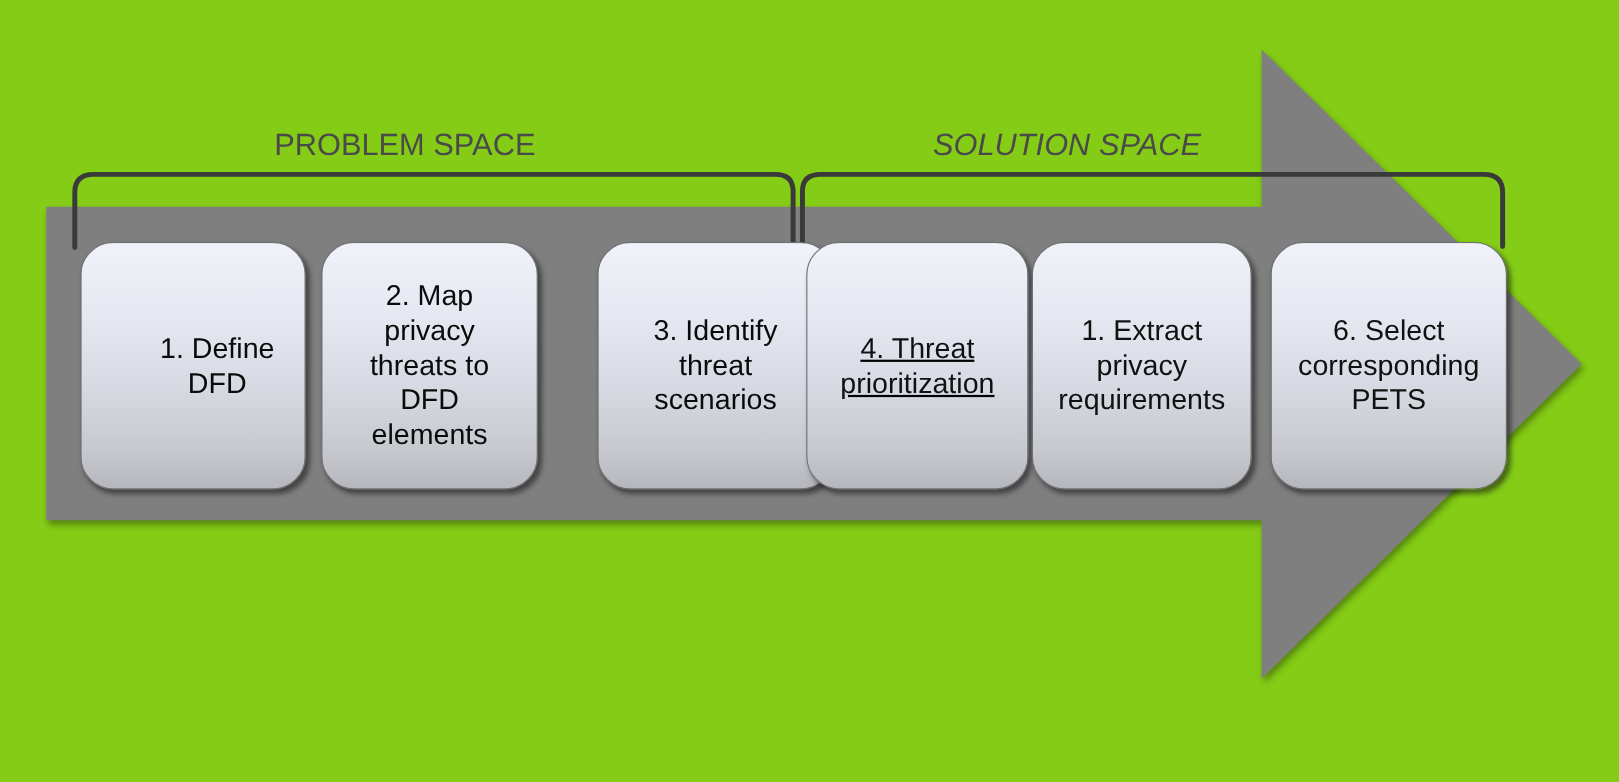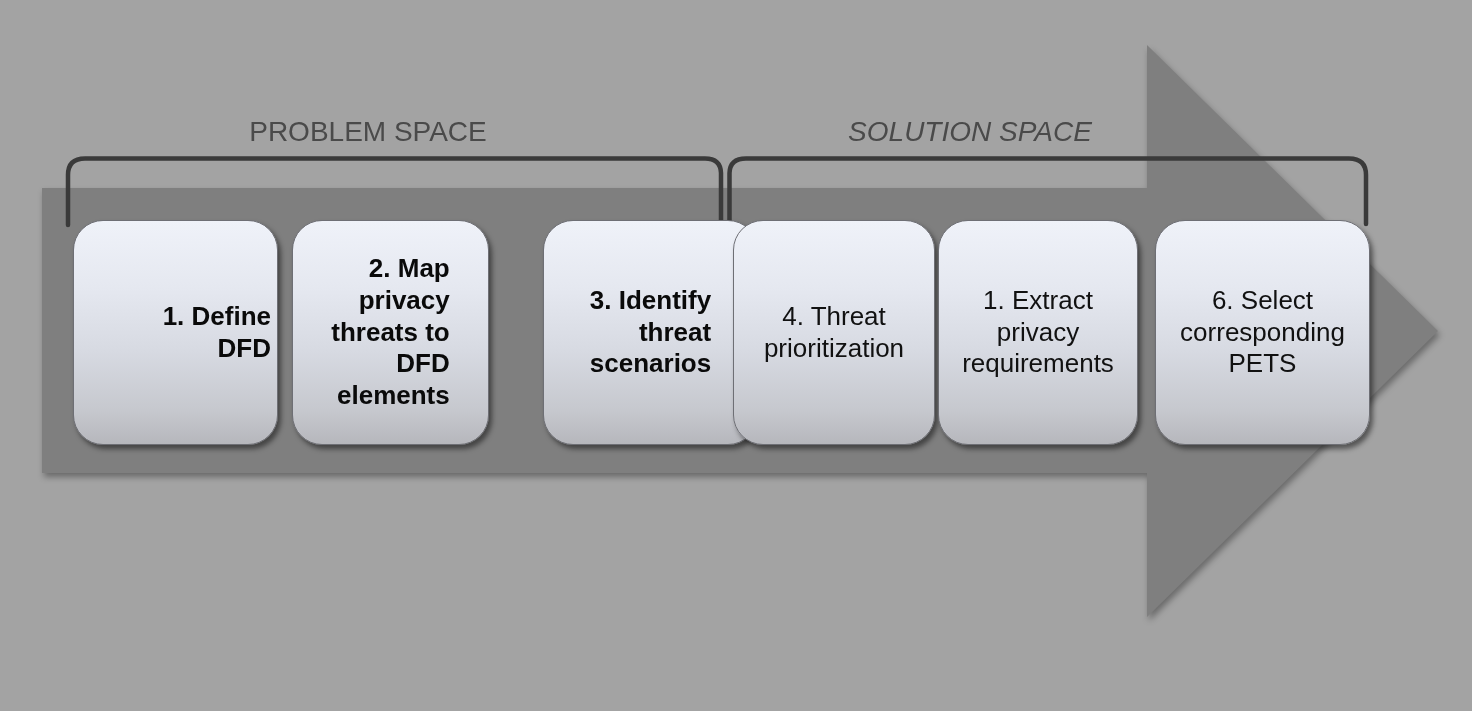--- a/index.html
+++ b/index.html
@@ -4,21 +4,21 @@
 <style>
   html, body {
     margin: 0;
     padding: 0;
     background: #ffffff;
   }
   .canvas {
     position: relative;
     width: 1472px;
     height: 711px;
-    background: #a3a3a3;
+    background: #84cc16;
     font-family: "Liberation Sans", sans-serif;
     overflow: hidden;
   }
   .graphic-layer {
     position: absolute;
     left: 0;
     top: 0;
     width: 1472px;
     height: 711px;
   }
@@ -63,28 +63,27 @@
     text-align: center;
   }
   .step-box .step-label {
     white-space: pre-line;
     font-size: 26px;
     line-height: 1.22;
     color: #111111;
     padding: 0 6px;
   }
   .step-box.emphasized .step-label {
-    font-weight: bold;
+    font-weight: normal;
     color: #0a0a0a;
-    text-align: right;
   }
   .step-1 { left: 73px;   width: 205px; padding-left: 44px; }
   .step-2 { left: 292px;  width: 197px; }
   .step-3 { left: 503px;  width: 215px; margin-left: 40px; }
-  .step-4 { left: 733px;  width: 202px; }
+  .step-4 { left: 733px;  width: 202px; text-decoration: underline; }
   .step-5 { left: 938px;  width: 200px; }
   .step-6 { left: 1155px; width: 215px; }
 </style>
 </head>
 <body>
 
 <div class="canvas">
 
   <svg class="graphic-layer" viewBox="0 0 1472 711" xmlns="http://www.w3.org/2000/svg">
     <path class="arrow-shape" d="M 42 188 L 1147 188 L 1147 45 L 1438 331 L 1147 617 L 1147 473 L 42 473 Z" fill="#7f7f7f"></path>

